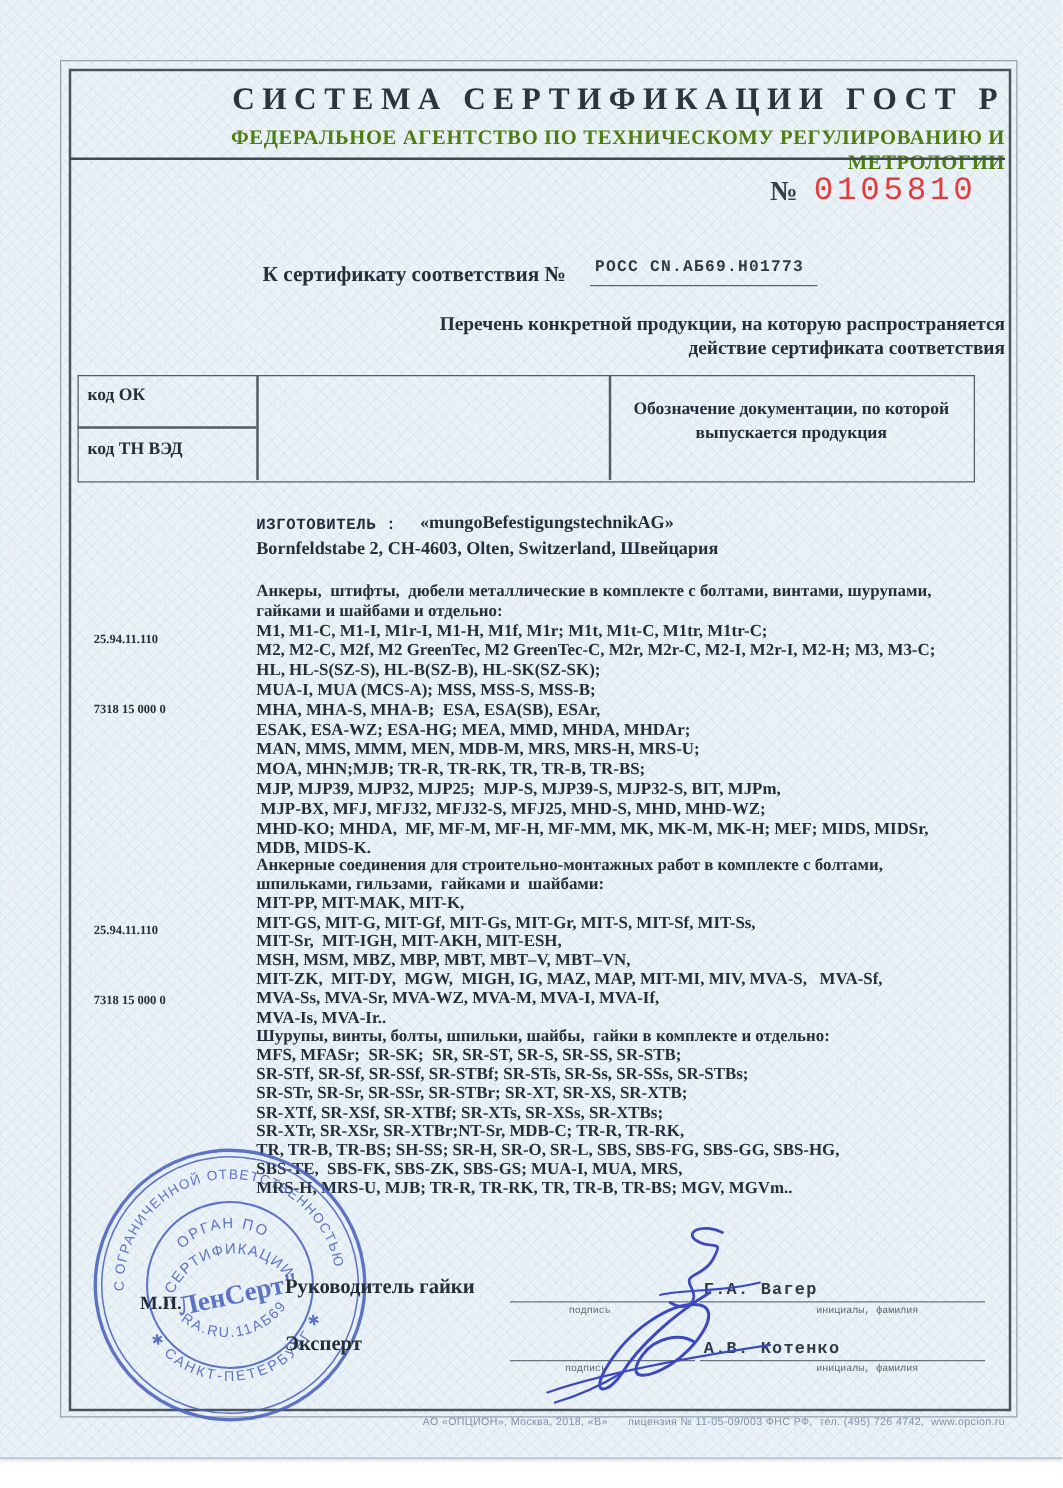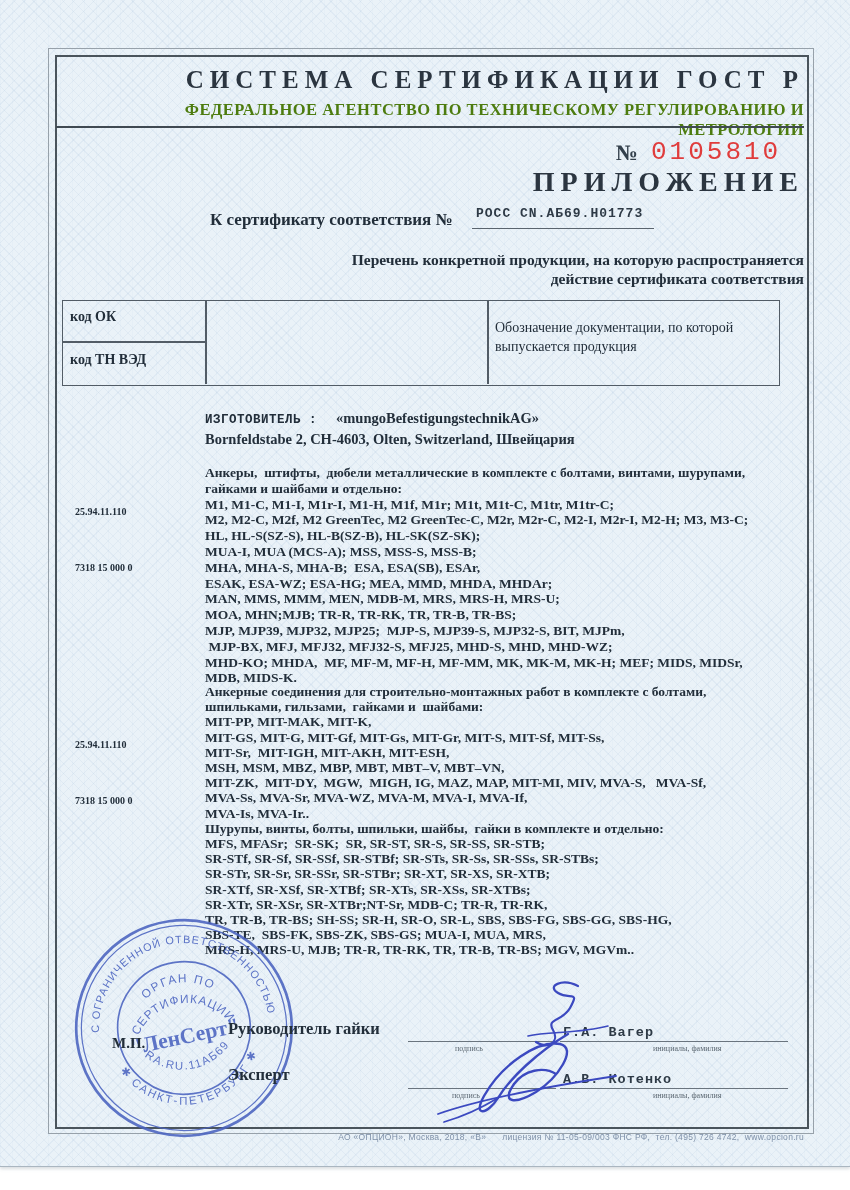--- a/index.html
+++ b/index.html
@@ -29,40 +29,40 @@
   .cert-line{left:472px;top:228px;width:182px;height:1px;background:#5a646e;}
   .sub1{top:251px;font-size:15.5px;font-weight:bold;}
   .sub2{top:270px;font-size:15.5px;font-weight:bold;}
   .tbl{left:62px;top:300px;width:716px;height:84px;border:1.5px solid #525c66;}
   .tbl-v1{left:205px;top:300px;width:1.5px;height:84px;background:#525c66;}
   .tbl-v2{left:487px;top:300px;width:1.5px;height:84px;background:#525c66;}
   .tbl-h1{left:62px;top:341px;width:143px;height:1.5px;background:#525c66;}
   .th-ok{left:70px;top:309px;font-size:14px;font-weight:600;}
   .th-tnved{left:70px;top:352px;font-size:14px;font-weight:600;}
   .th-name{left:215px;top:318px;width:262px;text-align:center;font-size:14px;font-weight:600;line-height:19px;}
-  .th-doc{left:495px;top:318px;width:276px;text-align:left;font-size:14px;font-weight:400;line-height:19px;}
+  .th-doc{left:495px;top:318px;width:276px;text-align:center;font-size:14px;font-weight:700;line-height:19px;}
   .mfr-label{left:205px;top:413px;font-family:"Liberation Mono","DejaVu Sans Mono",monospace;
              font-size:12.5px;font-weight:bold;letter-spacing:.5px;}
   .mfr-name{left:336px;top:410px;font-size:14.5px;font-weight:bold;}
   .mfr-addr{left:205px;top:431px;font-size:14.5px;font-weight:bold;}
   .codes{font-size:10px;font-weight:bold;line-height:18.5px;white-space:pre;}
   .codes1{left:75px;top:466px;}
   .codes2{left:75px;top:699px;}
   .plines{left:205px;width:590px;font-size:13.5px;font-weight:bold;white-space:pre;}
   .plines1{top:465px;line-height:15.8px;}
   .plines2{top:684px;line-height:15.2px;}
   .mp{left:112px;top:1035px;font-size:15px;font-weight:bold;}
   .role1{left:228px;top:1019px;font-size:16.5px;font-weight:bold;}
   .role2{left:228px;top:1065px;font-size:16.5px;font-weight:bold;}
   .sgl{height:1px;background:#6a747e;}
   .sgl1a{left:408px;top:1041px;width:148px;}
   .sgl1b{left:560px;top:1041px;width:228px;}
   .sgl2a{left:408px;top:1088px;width:148px;}
   .sgl2b{left:560px;top:1088px;width:228px;}
-  .lab{font-family:Liberation Serif, serif;font-size:8px;color:#5a6670;}
+  .lab{font-family:Liberation Mono, monospace;font-size:8px;color:#5a6670;}
   .lab-p1{left:455px;top:1044px;}
   .lab-i1{left:653px;top:1044px;}
   .lab-p2{left:452px;top:1091px;}
   .lab-i2{left:653px;top:1091px;}
   .sname{font-family:"Liberation Mono","DejaVu Sans Mono",monospace;font-size:13.5px;font-weight:bold;
          letter-spacing:1px;color:#2e3a46;}
   .sname1{left:563px;top:1025px;}
   .sname2{left:563px;top:1072px;}
   .stamp{left:70px;top:914px;width:228px;height:228px;transform:rotate(-8deg);opacity:.88;}
   .sig1{left:520px;top:976px;}
@@ -78,21 +78,20 @@
   <div class="frame-outer"></div>
   <div class="frame-inner"></div>
 
   <div class="abs ctr hdr-title">СИСТЕМА СЕРТИФИКАЦИИ ГОСТ Р</div>
   <div class="abs ctr hdr-sub">ФЕДЕРАЛЬНОЕ АГЕНТСТВО ПО ТЕХНИЧЕСКОМУ РЕГУЛИРОВАНИЮ И МЕТРОЛОГИИ</div>
   <div class="abs hdr-rule"></div>
 
   <div class="abs num-label">№</div>
   <div class="abs num-value">0105810</div>
 
-  <div class="abs ctr appendix">ПРИЛОЖЕНИЕ</div>
 
   <div class="abs cert-label">К сертификату соответствия №</div>
   <div class="abs cert-value">РОСС CN.АБ69.Н01773</div>
   <div class="abs cert-line"></div>
 
   <div class="abs ctr sub1">Перечень конкретной продукции,  на которую распространяется</div>
   <div class="abs ctr sub2">действие сертификата соответствия</div>
 
   <div class="abs tbl"></div>
   <div class="abs tbl-v1"></div>

